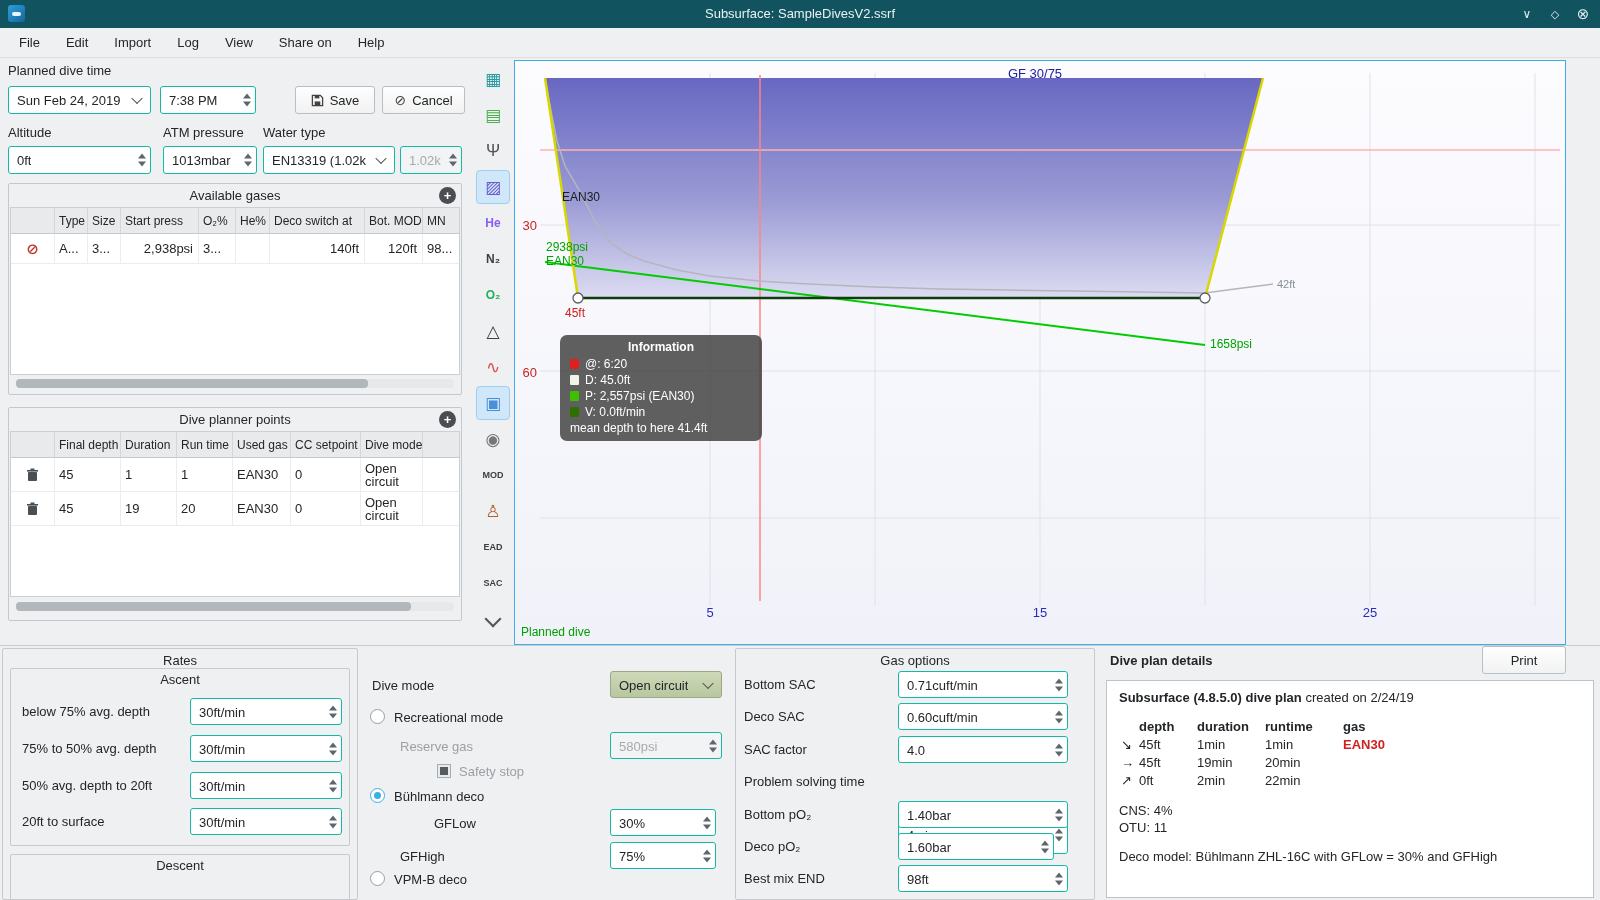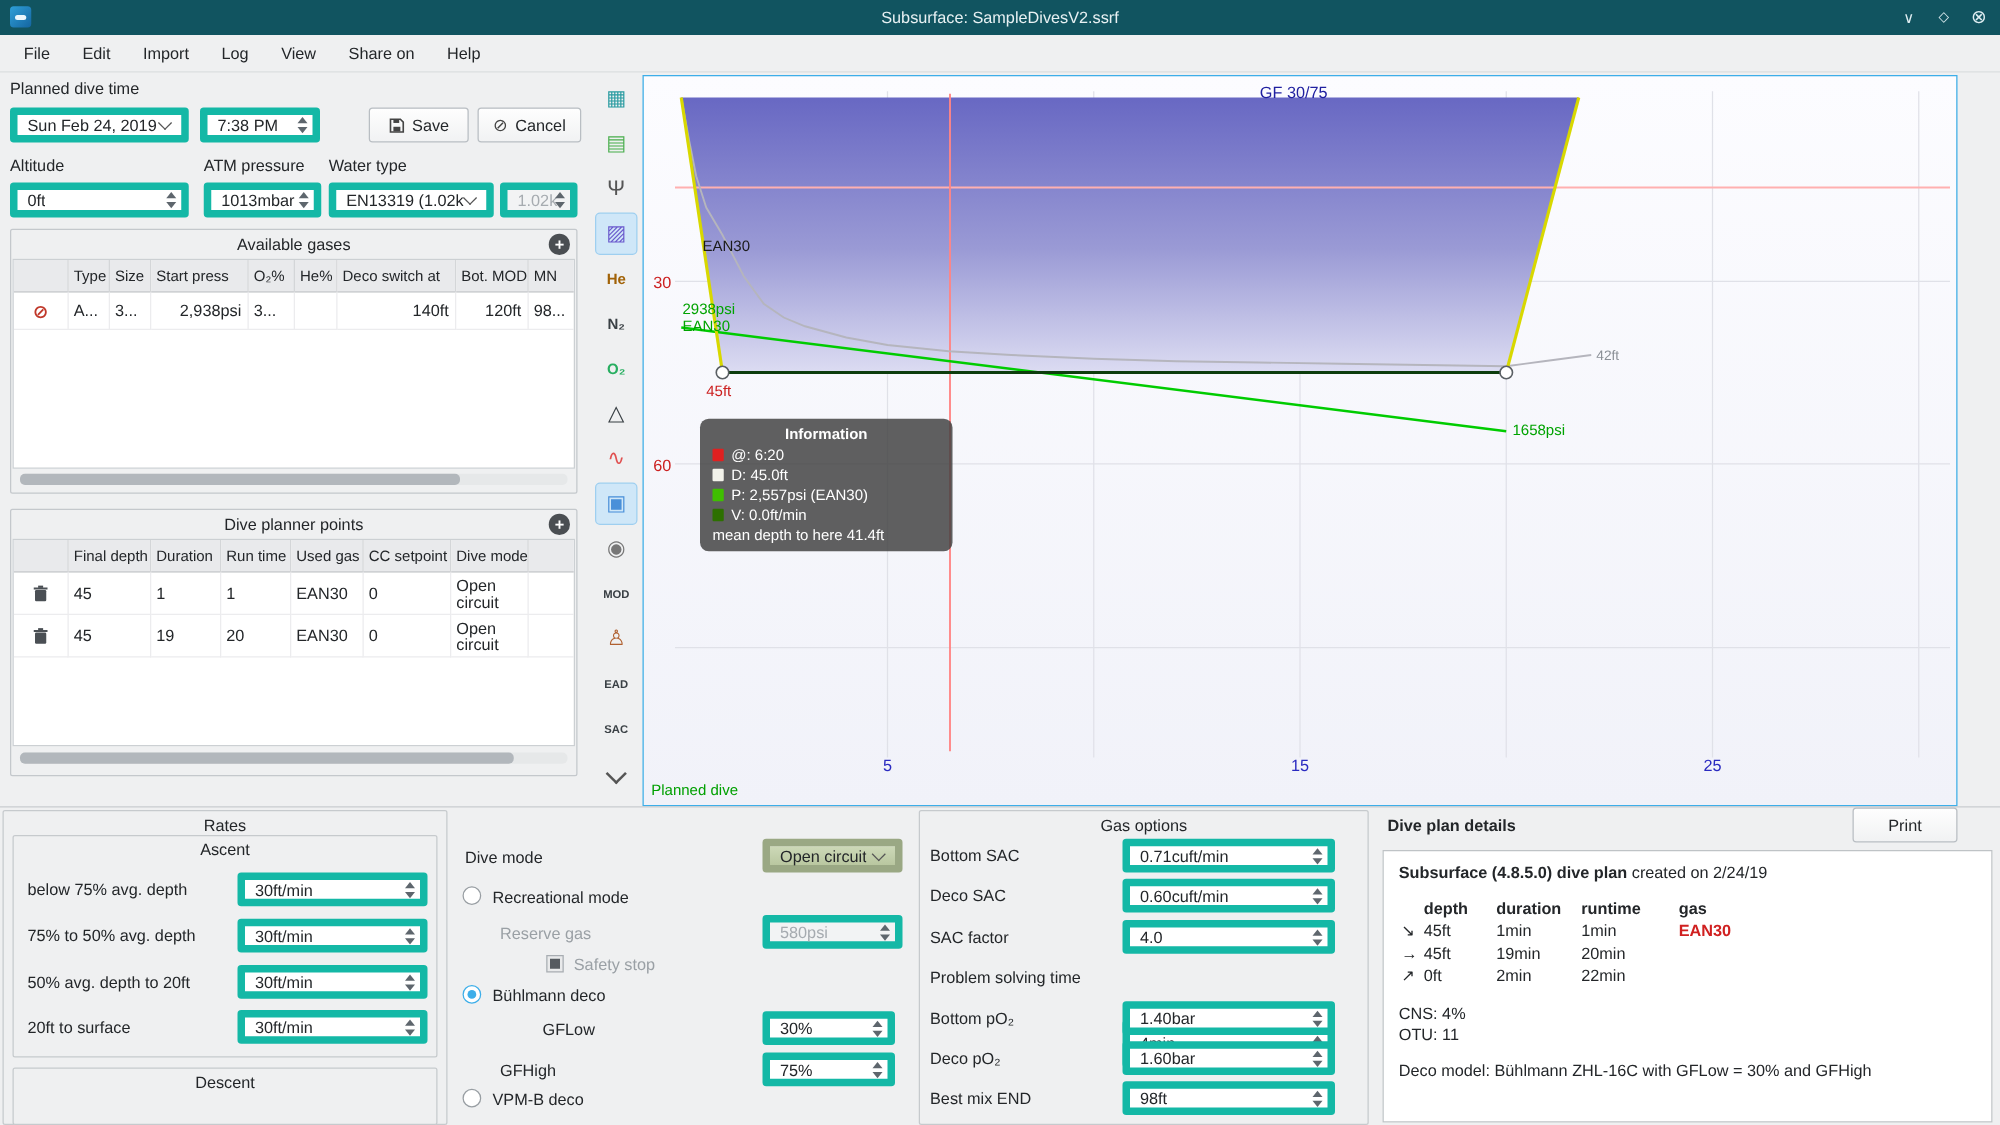--- a/index.html
+++ b/index.html
@@ -15,21 +15,21 @@
   .titlebar .title{position:absolute;left:0;right:0;top:0;height:28px;line-height:28px;text-align:center;font-size:13px;}
   .appicon{position:absolute;left:8px;top:5px;width:17px;height:17px;border-radius:3px;background:linear-gradient(135deg,#2e9fd8,#1565a0);}
   .appicon::after{content:"";position:absolute;left:4px;top:7px;width:9px;height:4px;border-radius:2px;background:#eaf6fc;}
   .winbtn{position:absolute;top:0;height:28px;line-height:28px;text-align:center;width:26px;color:#dfeef2;}
 
   
   .menubar{position:absolute;left:0;top:28px;width:1600px;height:30px;background:#eff0f1;border-bottom:1px solid #dcdee0;display:flex;align-items:center;padding-left:6px;box-sizing:border-box;}
   .menu-item{padding:5px 13px;border-radius:3px;}
 
   
-  .spin,.combo{position:absolute;background:#fff;border:6px solid #14b8a6;border-radius:3px;box-sizing:border-box;}
+  .spin,.combo{position:absolute;background:#fff;border:1px solid #14b8a6;border-radius:3px;box-sizing:border-box;}
   .spin.disabled,.combo.disabled{background:#f2f3f4;color:#a6abb0;}
   .ctrl-text{position:absolute;left:8px;top:50%;transform:translateY(-50%);white-space:nowrap;overflow:hidden;max-width:84%;}
   .spin-arrows{position:absolute;right:4px;top:50%;transform:translateY(-50%);display:flex;flex-direction:column;align-items:center;gap:3px;}
   .tri-up{width:0;height:0;border-left:4px solid transparent;border-right:4px solid transparent;border-bottom:5px solid #5e666d;}
   .tri-down{width:0;height:0;border-left:4px solid transparent;border-right:4px solid transparent;border-top:5px solid #5e666d;}
   .combo-ar{position:absolute;right:9px;top:50%;width:7px;height:7px;border-right:1.6px solid #555;border-bottom:1.6px solid #555;transform:translateY(-70%) rotate(45deg);}
   .btn{position:absolute;display:flex;align-items:center;justify-content:center;gap:6px;background:linear-gradient(#fefefe,#f1f2f3);border:1px solid #b9bec3;border-radius:3px;box-sizing:border-box;}
   .radio{position:absolute;width:15px;height:15px;border:1px solid #989ea3;border-radius:50%;background:#fff;box-sizing:border-box;}
   .radio.checked{border-color:#3daee9;}
   .radio.checked::after{content:"";position:absolute;left:3px;top:3px;right:3px;bottom:3px;border-radius:50%;background:#3daee9;}
@@ -227,21 +227,21 @@
     <div class="td"></div>
   </div>
   <div class="hscroll" style="left:16px;top:602px;width:438px;">
     <div class="hthumb" style="left:0;width:395px;"></div>
   </div>
 
   <div class="ticon" style="top:62px;color:#2a9ba1;">▦</div>
   <div class="ticon" style="top:98px;color:#4caf50;">▤</div>
   <div class="ticon" style="top:134px;color:#555;">Ψ</div>
   <div class="ticon active" style="top:170px;color:#6a5acd;">▨</div>
-  <div class="ticon" style="top:206px;color:#a16207;font-size:12px;font-weight:bold;">He</div>
+  <div class="ticon" style="top:206px;color:#8b5cf6;font-size:12px;font-weight:bold;">He</div>
   <div class="ticon" style="top:242px;font-size:12px;font-weight:bold;">N₂</div>
   <div class="ticon" style="top:278px;color:#27ae60;font-size:12px;font-weight:bold;">O₂</div>
   <div class="ticon" style="top:314px;">△</div>
   <div class="ticon" style="top:350px;color:#e05050;">∿</div>
   <div class="ticon active" style="top:386px;color:#4a90d9;">▣</div>
   <div class="ticon" style="top:422px;color:#777;">◉</div>
   <div class="ticon small" style="top:458px;font-size:9px;font-weight:bold;">MOD</div>
   <div class="ticon" style="top:494px;color:#b06030;">♙</div>
   <div class="ticon small" style="top:530px;font-size:9px;font-weight:bold;">EAD</div>
   <div class="ticon small" style="top:566px;font-size:9px;font-weight:bold;">SAC</div>
@@ -444,21 +444,21 @@
   </div>
   <span class="lbl" style="left:744px;top:807px;">Bottom pO₂</span>
   <div class="spin" style="left:898px;top:801px;width:170px;height:27px;">
     <span class="ctrl-text">1.40bar</span>
     <span class="spin-arrows">
         <i class="tri-up"></i>
         <i class="tri-down"></i>
       </span>
   </div>
   <span class="lbl" style="left:744px;top:839px;">Deco pO₂</span>
-  <div class="spin" style="left:898px;top:833px;width:170px;height:27px;">
+  <div class="spin" style="left:898px;top:833px;width:156px;height:27px;">
     <span class="ctrl-text">1.60bar</span>
     <span class="spin-arrows">
         <i class="tri-up"></i>
         <i class="tri-down"></i>
       </span>
   </div>
   <span class="lbl" style="left:744px;top:871px;">Best mix END</span>
   <div class="spin" style="left:898px;top:865px;width:170px;height:27px;">
     <span class="ctrl-text">98ft</span>
     <span class="spin-arrows">

